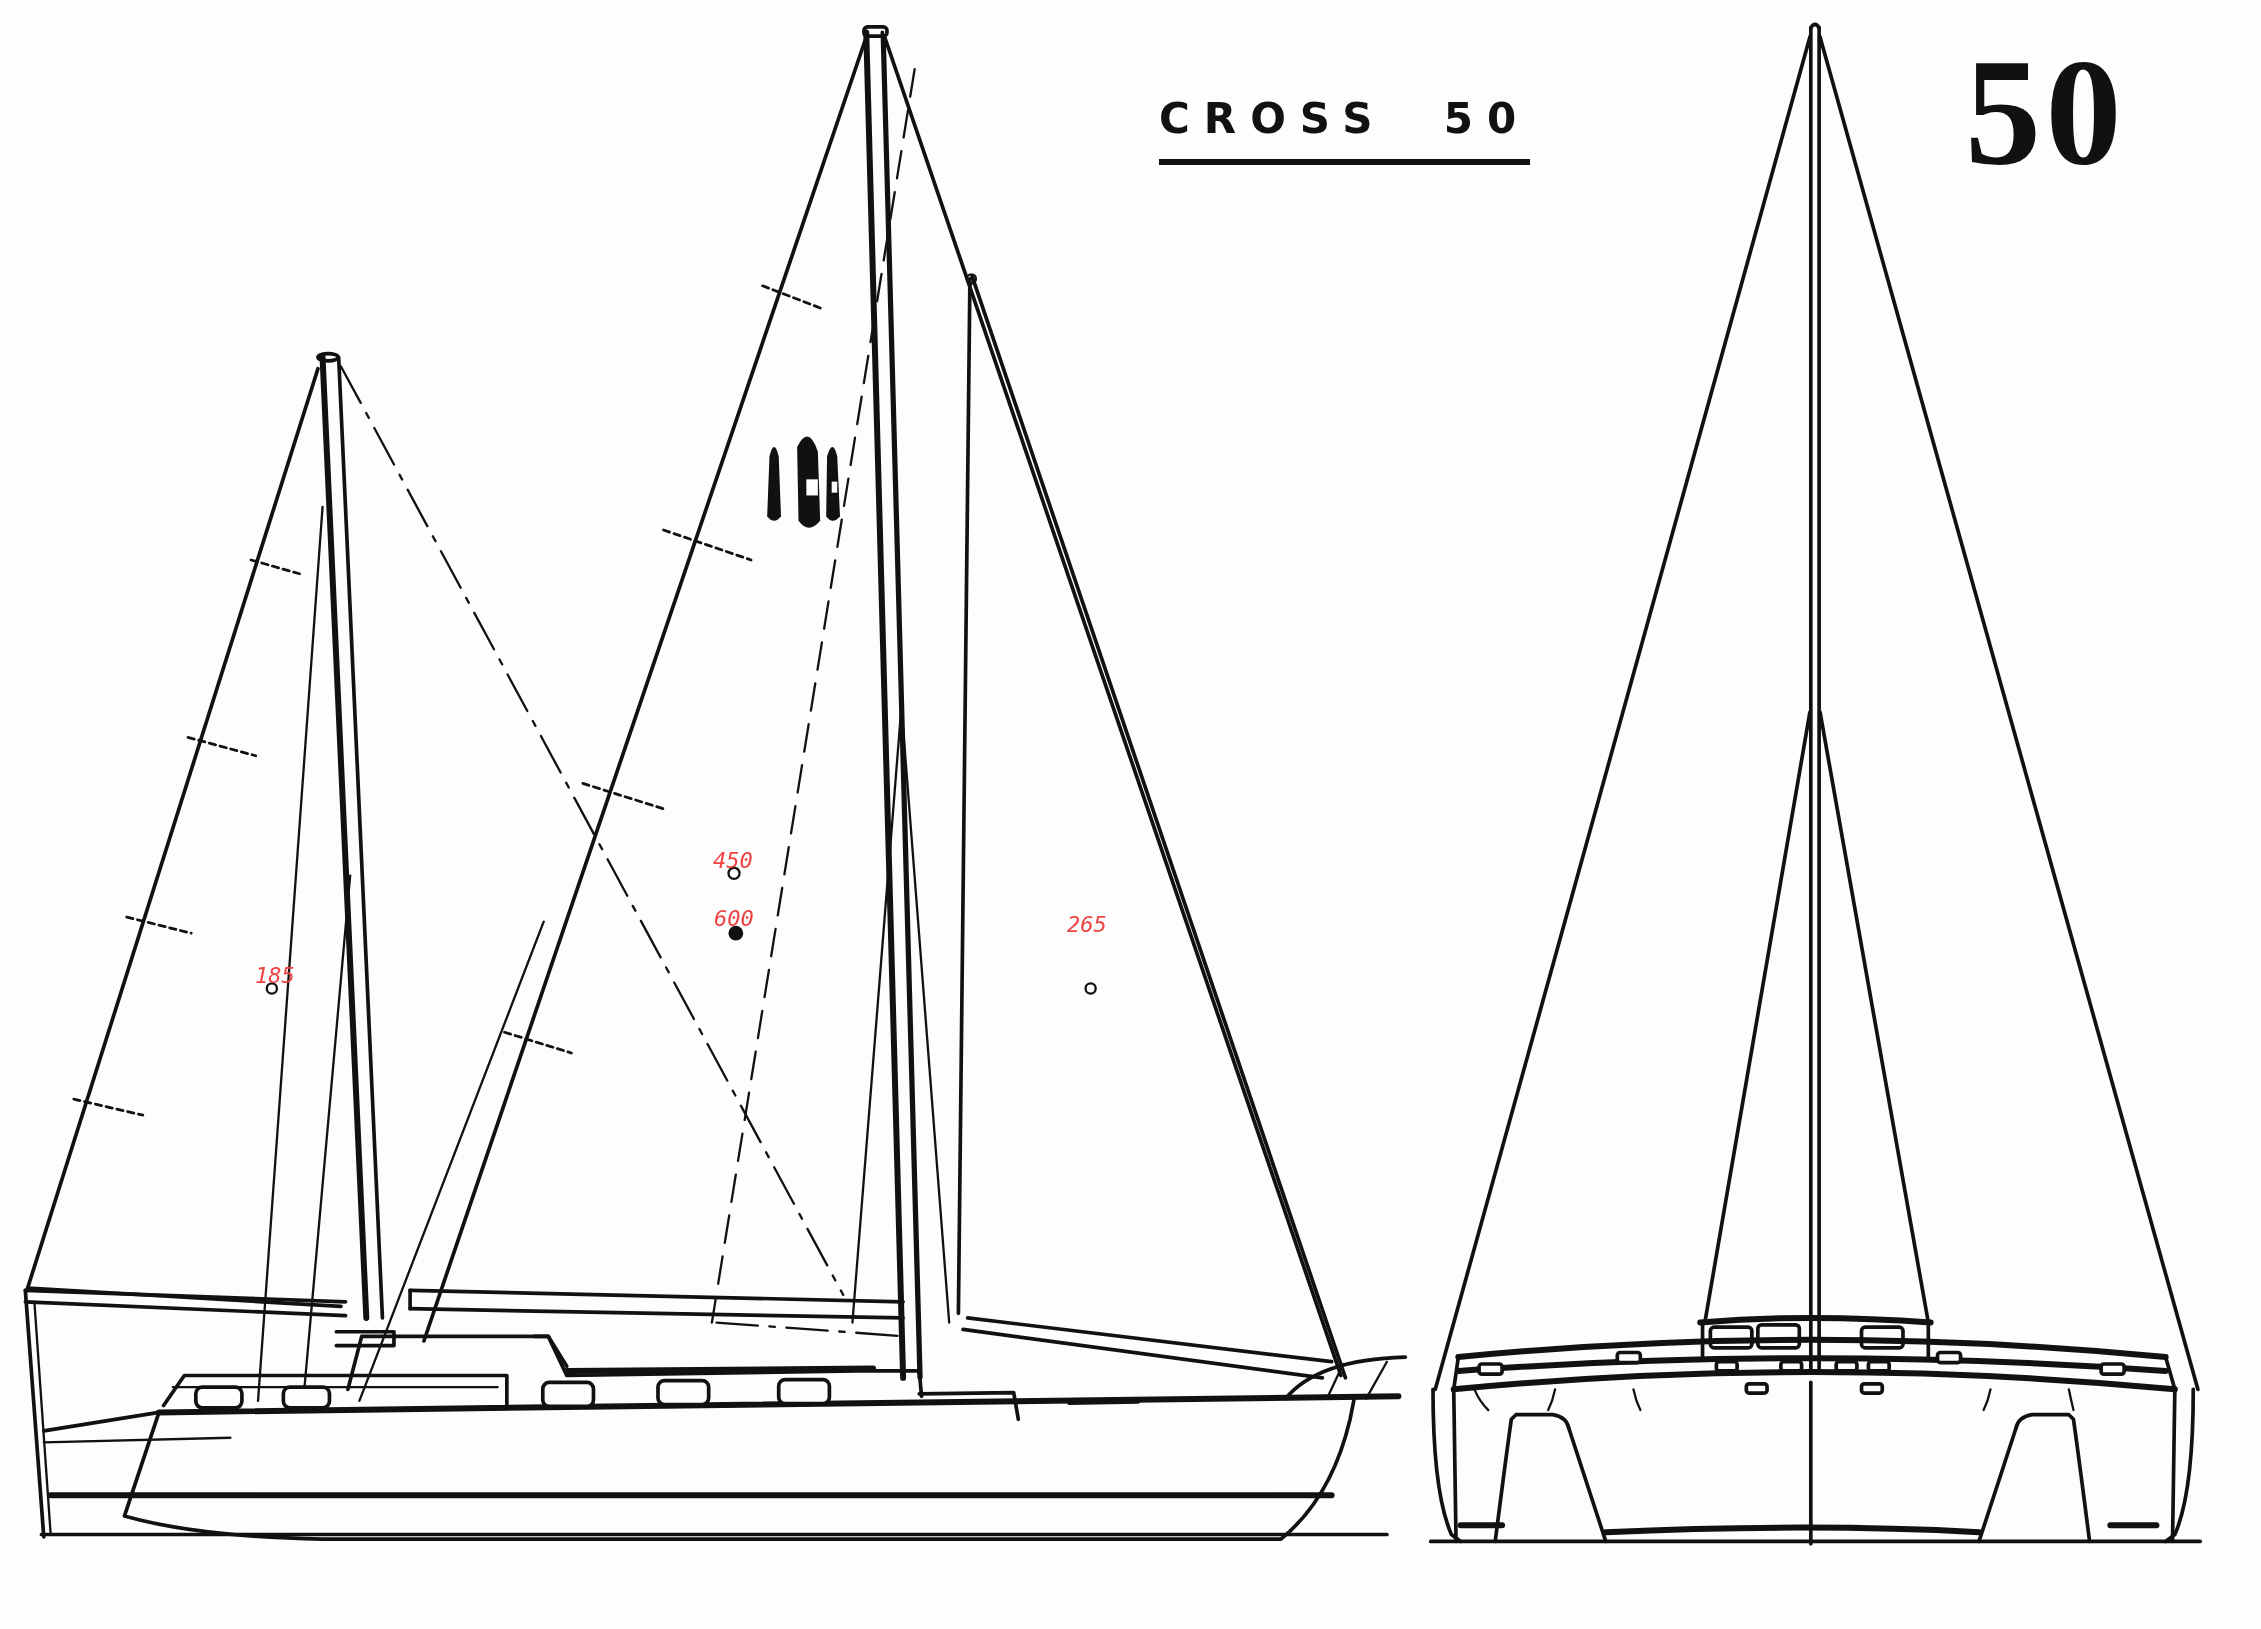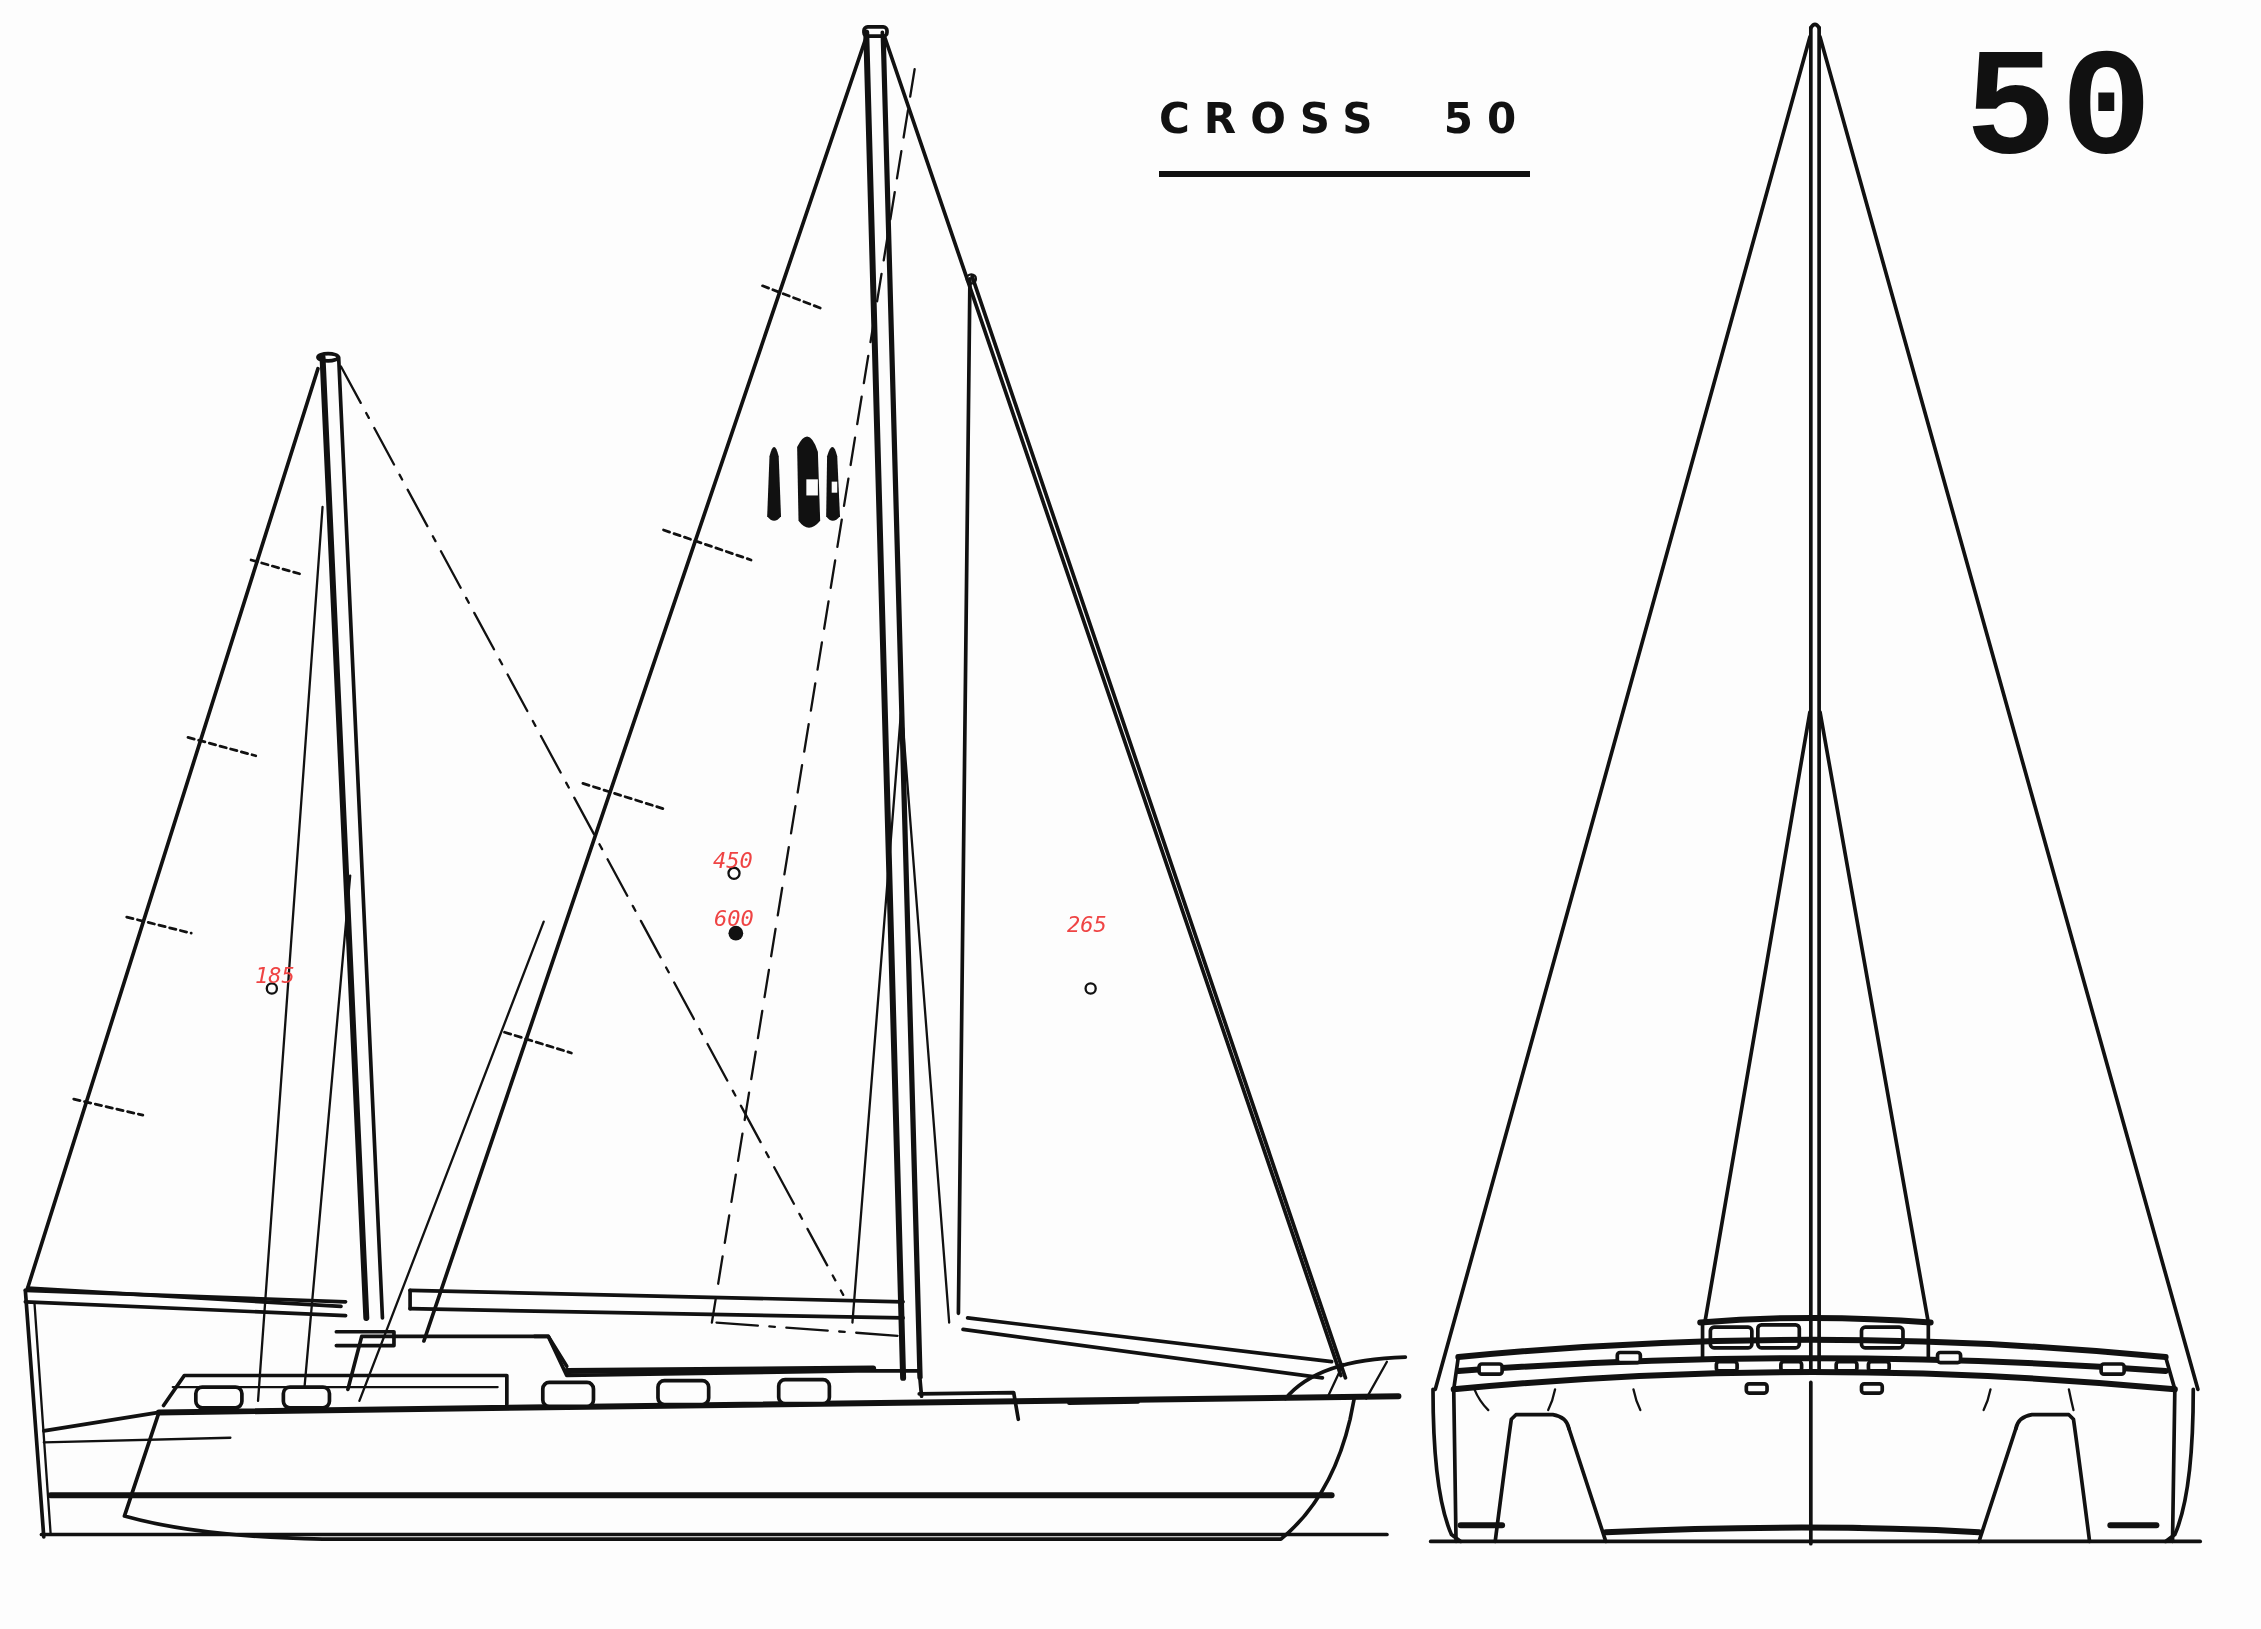--- a/index.html
+++ b/index.html
@@ -11,25 +11,25 @@
   .thick { stroke-width: 13; }
   .dash { stroke-dasharray: 60 30; }
   .dashdot { stroke-dasharray: 90 25 12 25; }
   .batten { stroke-dasharray: 14 10; stroke-width: 6; }
   .fillk { fill: #111; stroke: none; }
   .win { fill: #fdfdfd; stroke: #111; stroke-width: 8; }
   .title {
     position: absolute; left: 1159px; top: 94px;
     font-family: "DejaVu Sans", sans-serif; font-weight: bold;
     font-size: 42px; letter-spacing: 14px; color: #111;
-    border-bottom: 6.5px solid #111; padding: 0 0 28px 0; white-space: pre;
+    border-bottom: 6.5px solid #111; padding: 0 0 16px 0; white-space: pre;
   }
   .big-number {
     position: absolute; left: 1965px; top: 37px;
-    font-family: Liberation Mono, monospace; font-weight: bold;
+    font-family: Liberation Serif, serif; font-weight: bold;
     font-size: 152px; line-height: 1; color: #111; letter-spacing: 4.6px;
   }
   .area-label {
     position: absolute; font-family: "DejaVu Sans Mono", monospace;
     font-size: 22px; color: #ef4444; font-style: italic;
   }
 </style>
 </head>
 <body>
 

